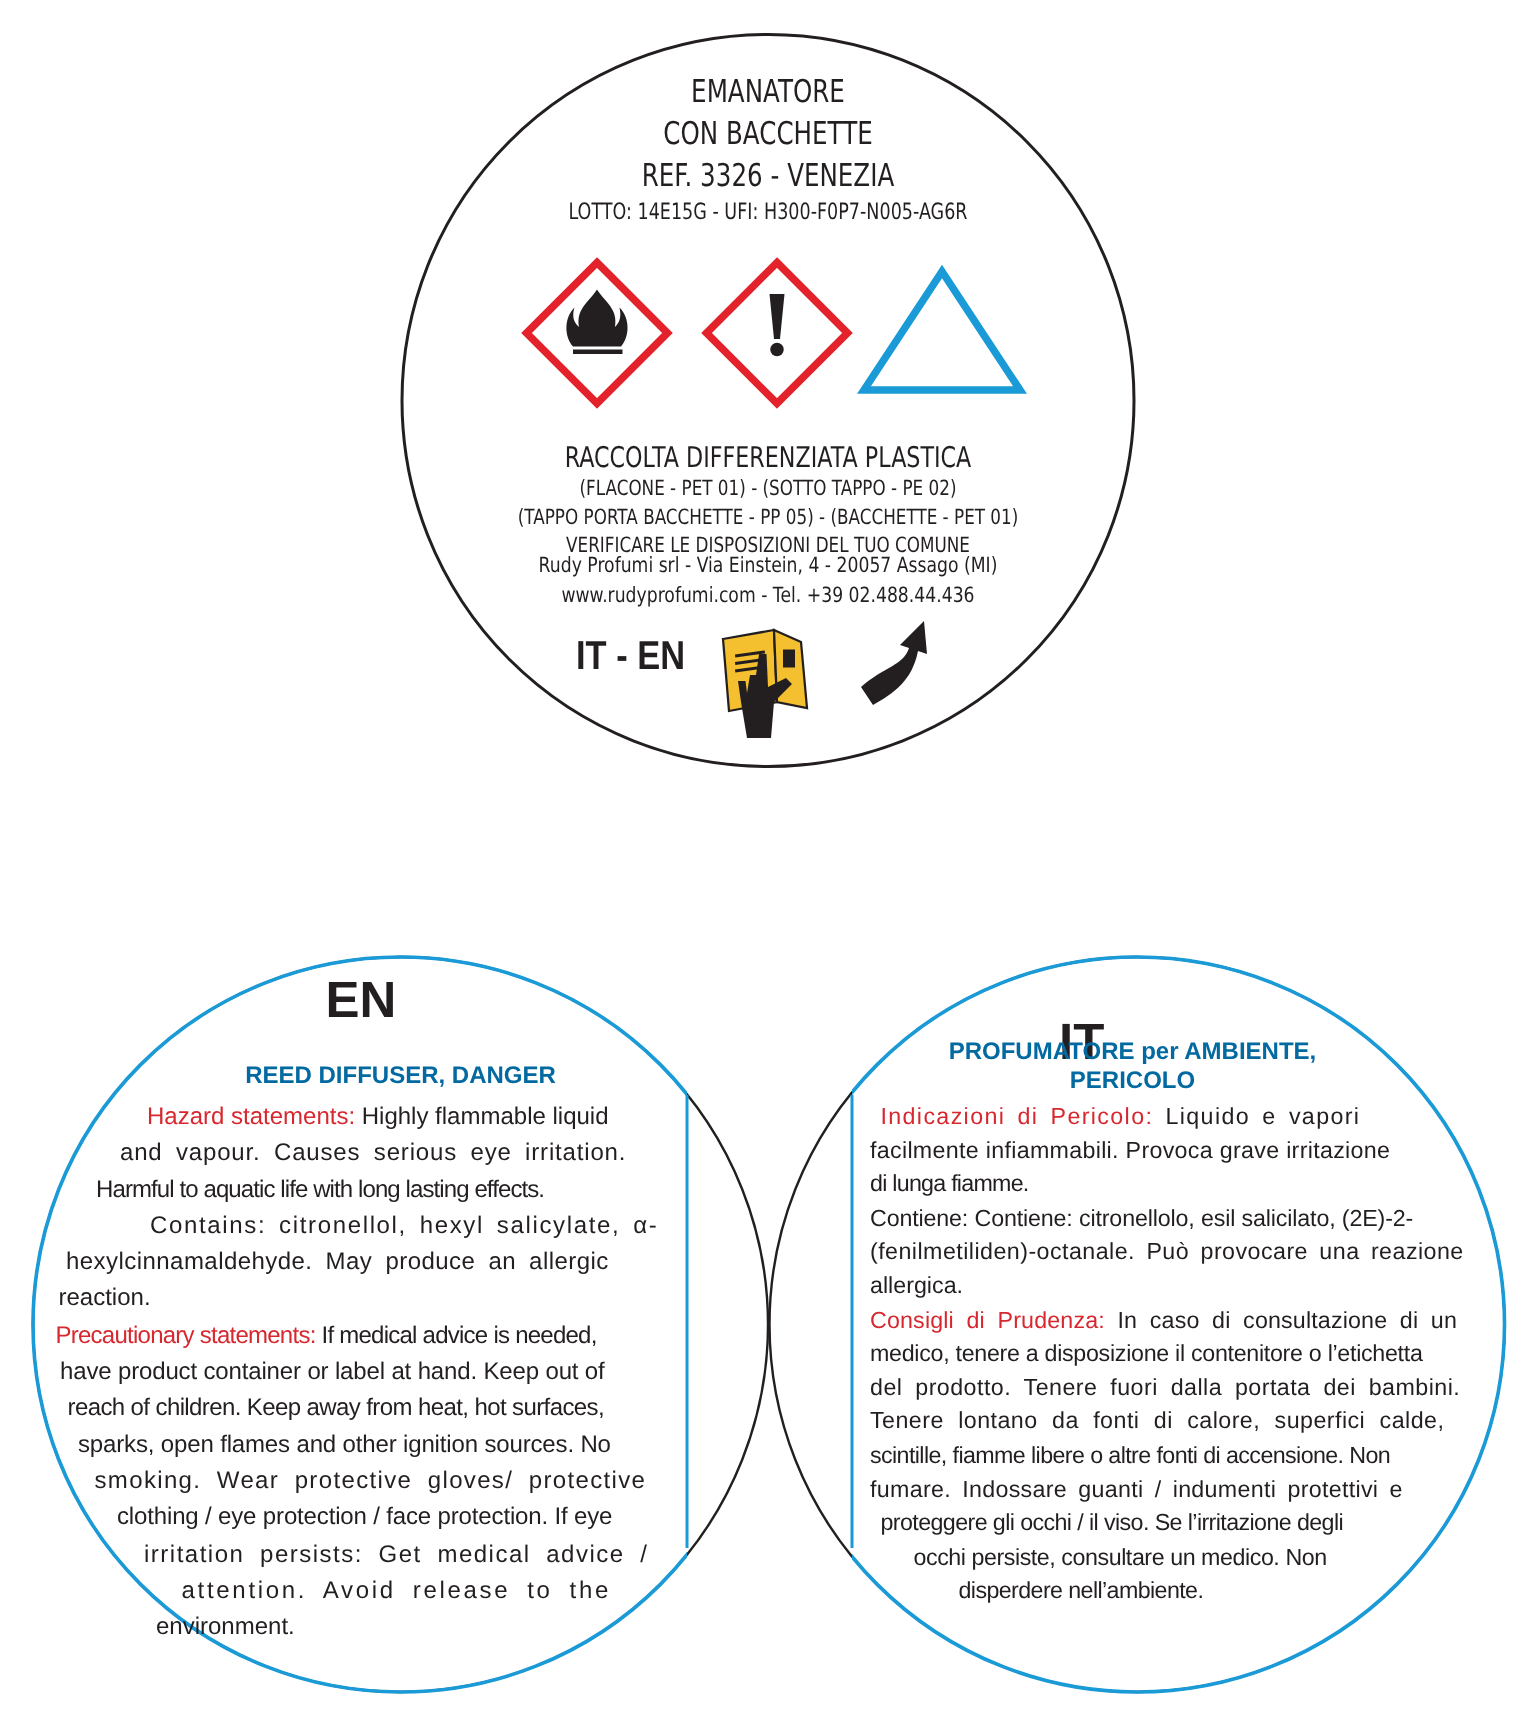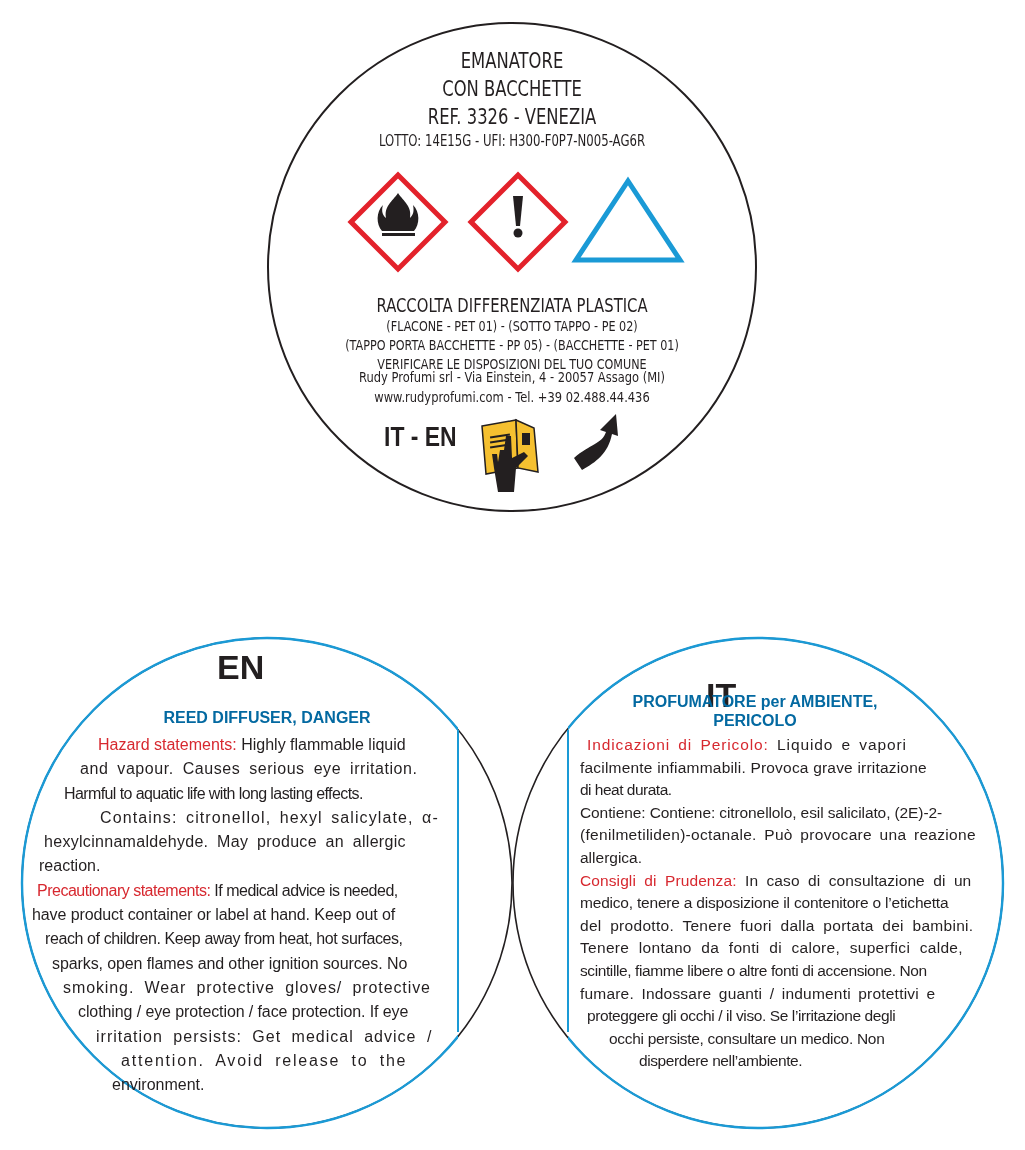--- a/index.html
+++ b/index.html
@@ -101,40 +101,40 @@
 <div class="red-title" style="left:117px; top:708px; width:300px;">REED DIFFUSER, DANGER</div>
 
 <div class="body-text" style="left:0; top:733px; width:458px;">
   <span class="line" style="padding-left:98px;"><span class="red">Hazard statements: </span><span>Highly flammable liquid</span></span>
   <span class="line" style="padding-left:80px; letter-spacing:0.55px; word-spacing:4px;"><span>and vapour. Causes serious eye irritation.</span></span>
   <span class="line" style="padding-left:64px; letter-spacing:-0.6px;"><span>Harmful to aquatic life with long lasting effects.</span></span>
   <span class="line" style="padding-left:53px; letter-spacing:1.1px; word-spacing:3px;margin-left:47px;"><span>Contains: citronellol, hexyl salicylate, α-</span></span>
   <span class="line" style="padding-left:44px; letter-spacing:0.3px; word-spacing:4px;"><span>hexylcinnamaldehyde. May produce an allergic</span></span>
   <span class="line" style="padding-left:39px;"><span>reaction.</span></span>
   <span class="line" style="padding-left:37px; letter-spacing:-0.5px;"><span class="red">Precautionary statements: </span><span>If medical advice is needed,</span></span>
-  <span class="line" style="letter-spacing:-0.1px;margin-left:32px;"><span>have product container or label at hand. Keep out of</span></span>
+  <span class="line" style="padding-left:40px; letter-spacing:-0.1px;"><span>have product container or label at hand. Keep out of</span></span>
   <span class="line" style="padding-left:45px; letter-spacing:-0.4px;"><span>reach of children. Keep away from heat, hot surfaces,</span></span>
   <span class="line" style="padding-left:52px; letter-spacing:-0.1px;"><span>sparks, open flames and other ignition sources. No</span></span>
   <span class="line" style="padding-left:63px; letter-spacing:0.9px; word-spacing:5px;"><span>smoking. Wear protective gloves/ protective</span></span>
   <span class="line" style="padding-left:78px; letter-spacing:-0.1px;"><span>clothing / eye protection / face protection. If eye</span></span>
   <span class="line" style="padding-left:96px; letter-spacing:1px; word-spacing:5px;"><span>irritation persists: Get medical advice /</span></span>
   <span class="line" style="padding-left:121px; letter-spacing:1.8px; word-spacing:5px;"><span>attention. Avoid release to the</span></span>
-  <span class="line" style="padding-left:112px;"><span>environment.</span></span>
+  <span class="line" style="padding-left:68px;margin-left:36px;"><span>environment.</span></span>
 </div>
 
 <div class="lang-head" style="left:706px; top:676px; width:100px;">IT</div>
 <div class="red-title" style="left:605px; top:692px; width:300px;">
   <div>PROFUMATORE per AMBIENTE,</div>
   <div>PERICOLO</div>
 </div>
 
 <div class="body-text it-text" style="left:580px; top:734px; width:420px;">
   <span class="line" style="padding-left:7px; letter-spacing:0.9px; word-spacing:3px;"><span class="red">Indicazioni di Pericolo: </span><span>Liquido e vapori</span></span>
   <span class="line" style="letter-spacing:0.2px;"><span>facilmente infiammabili. Provoca grave irritazione</span></span>
-  <span class="line" style="letter-spacing:-0.5px;"><span>di heat durata.</span></span>
+  <span class="line" style="letter-spacing:-0.5px;"><span>di lunga fiamme.</span></span>
   <span class="line" style="letter-spacing:-0.1px;"><span>Contiene: Contiene: citronellolo, esil salicilato, (2E)-2-</span></span>
   <span class="line" style="letter-spacing:0.3px; word-spacing:3px;"><span>(fenilmetiliden)-octanale. Può provocare una reazione</span></span>
   <span class="line"><span>allergica.</span></span>
   <span class="line" style="letter-spacing:0.1px; word-spacing:4px;"><span class="red">Consigli di Prudenza: </span><span>In caso di consultazione di un</span></span>
   <span class="line" style="letter-spacing:-0.2px;"><span>medico, tenere a disposizione il contenitore o l’etichetta</span></span>
   <span class="line" style="letter-spacing:0.3px; word-spacing:4px;"><span>del prodotto. Tenere fuori dalla portata dei bambini.</span></span>
   <span class="line" style="letter-spacing:0.3px; word-spacing:5px;"><span>Tenere lontano da fonti di calore, superfici calde,</span></span>
   <span class="line" style="letter-spacing:-0.4px;"><span>scintille, fiamme libere o altre fonti di accensione. Non</span></span>
   <span class="line" style="letter-spacing:0.2px; word-spacing:3px;"><span>fumare. Indossare guanti / indumenti protettivi e</span></span>
   <span class="line" style="padding-left:7px; letter-spacing:-0.4px;"><span>proteggere gli occhi / il viso. Se l’irritazione degli</span></span>

